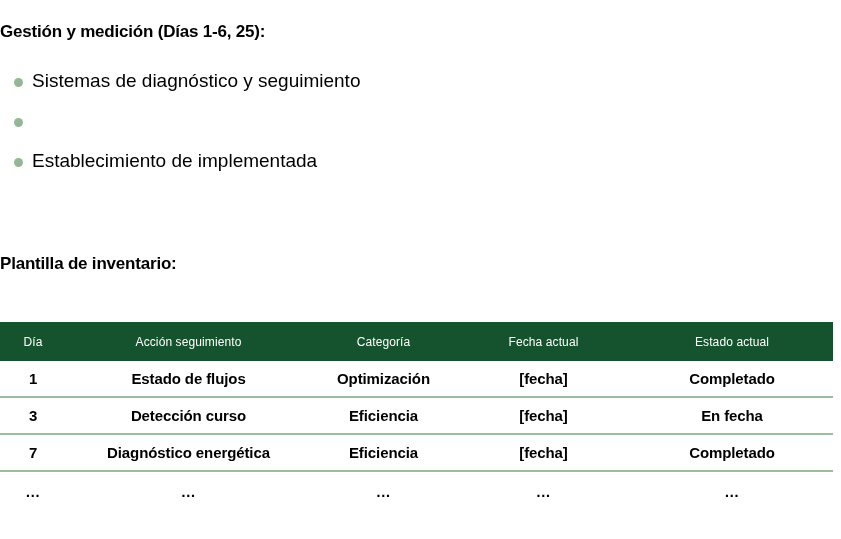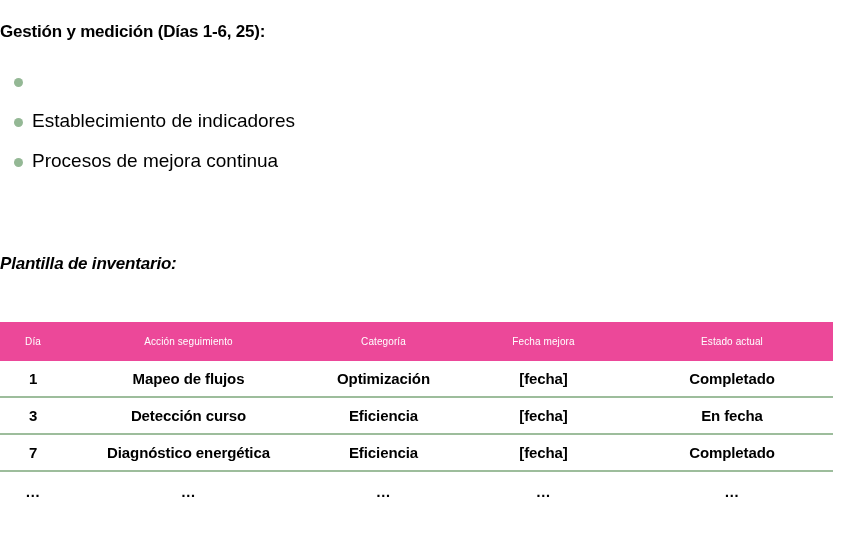--- a/index.html
+++ b/index.html
@@ -37,21 +37,20 @@
   #heading-main {
     position: absolute;
     left: 0px;
     top: 8px;
   }
 
   #heading-table {
     position: absolute;
     left: 0px;
     top: 240px;
-    font-style: italic;
   }
 
   
   .bullet-list {
     position: absolute;
     left: 0px;
     top: 62px;
     margin: 0;
     padding: 0;
     list-style: none;
@@ -89,23 +88,23 @@
   .inventory-table {
     position: absolute;
     left: 0px;
     top: 322px;
     width: 833px;
     border-collapse: collapse;
     table-layout: fixed;
   }
 
   .inventory-table thead th {
-    background: #ec4899;
+    background: #14532d;
     color: #ffffff;
-    font-size: 10px;
+    font-size: 12px;
     font-weight: normal;
     height: 39px;
     padding: 0;
     text-align: center;
     vertical-align: middle;
     letter-spacing: 0.1px;
   }
 
   .inventory-table thead th.col-dia {
     text-align: center;
@@ -140,54 +139,54 @@
 </head>
 <body>
 
 <div class="page">
 
   <h2 class="section-heading" id="heading-main">Gestión y medición (Días 1-6, 25):</h2>
 
   <ul class="bullet-list">
     <li class="bullet-item">
       <span class="bullet-dot"></span>
+      <span class="bullet-text">Sistemas de diagnóstico y seguimiento</span>
     </li>
     <li class="bullet-item">
       <span class="bullet-dot"></span>
-      <span class="bullet-text">Establecimiento de indicadores</span>
     </li>
     <li class="bullet-item">
       <span class="bullet-dot"></span>
-      <span class="bullet-text">Procesos de mejora continua</span>
+      <span class="bullet-text">Establecimiento de implementada</span>
     </li>
   </ul>
 
   <h2 class="section-heading" id="heading-table">Plantilla de inventario:</h2>
 
   <table class="inventory-table">
     <colgroup>
       <col class="col-dia">
       <col class="col-accion">
       <col class="col-categoria">
       <col class="col-fecha">
       <col class="col-estado">
     </colgroup>
     <thead>
       <tr>
         <th class="col-dia">Día</th>
         <th class="col-accion">Acción seguimiento</th>
         <th class="col-categoria">Categoría</th>
-        <th class="col-fecha">Fecha mejora</th>
+        <th class="col-fecha">Fecha actual</th>
         <th class="col-estado">Estado actual</th>
       </tr>
     </thead>
     <tbody>
       <tr>
         <td>1</td>
-        <td>Mapeo de flujos</td>
+        <td>Estado de flujos</td>
         <td>Optimización</td>
         <td>[fecha]</td>
         <td>Completado</td>
       </tr>
       <tr>
         <td>3</td>
         <td>Detección curso</td>
         <td>Eficiencia</td>
         <td>[fecha]</td>
         <td>En fecha</td>

